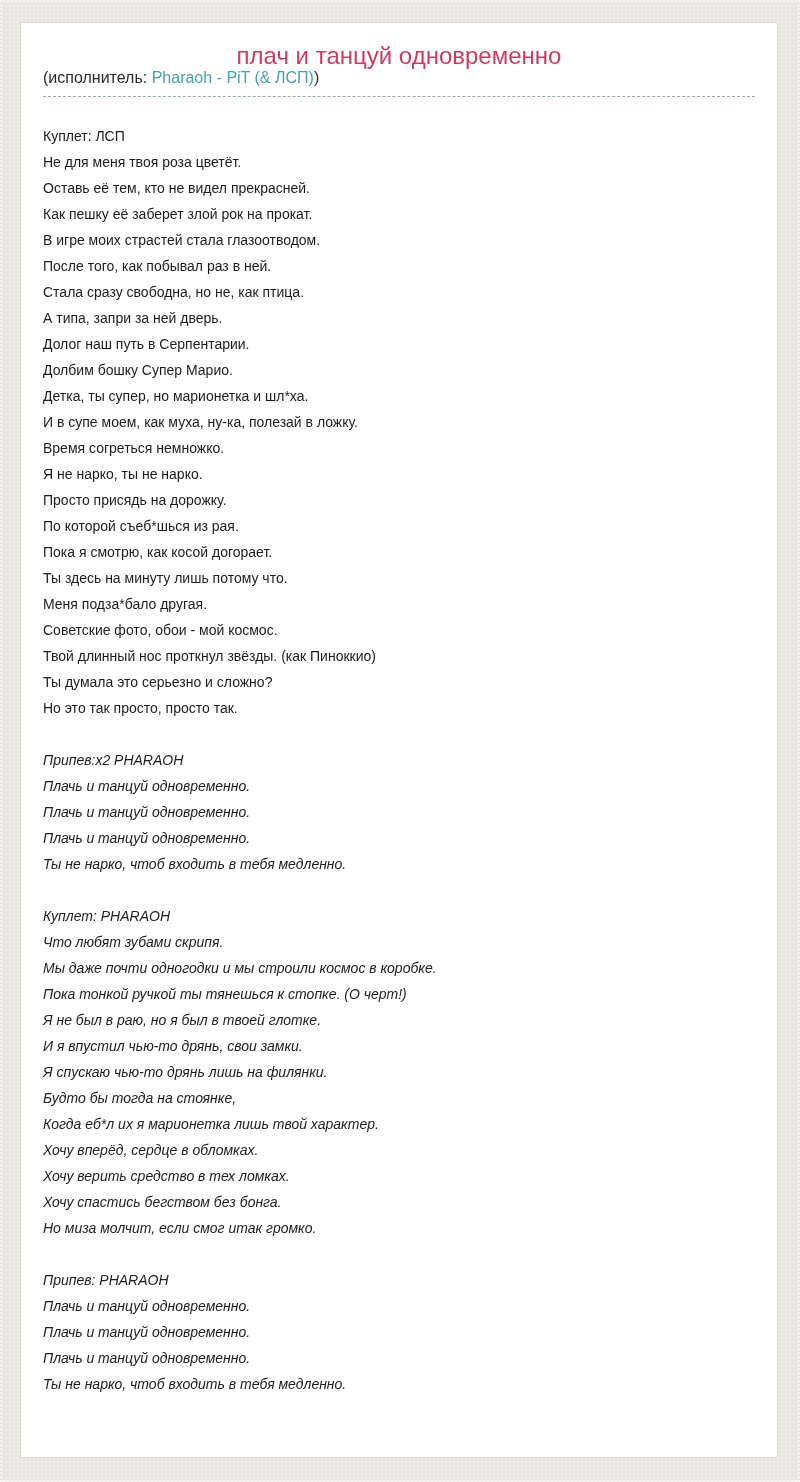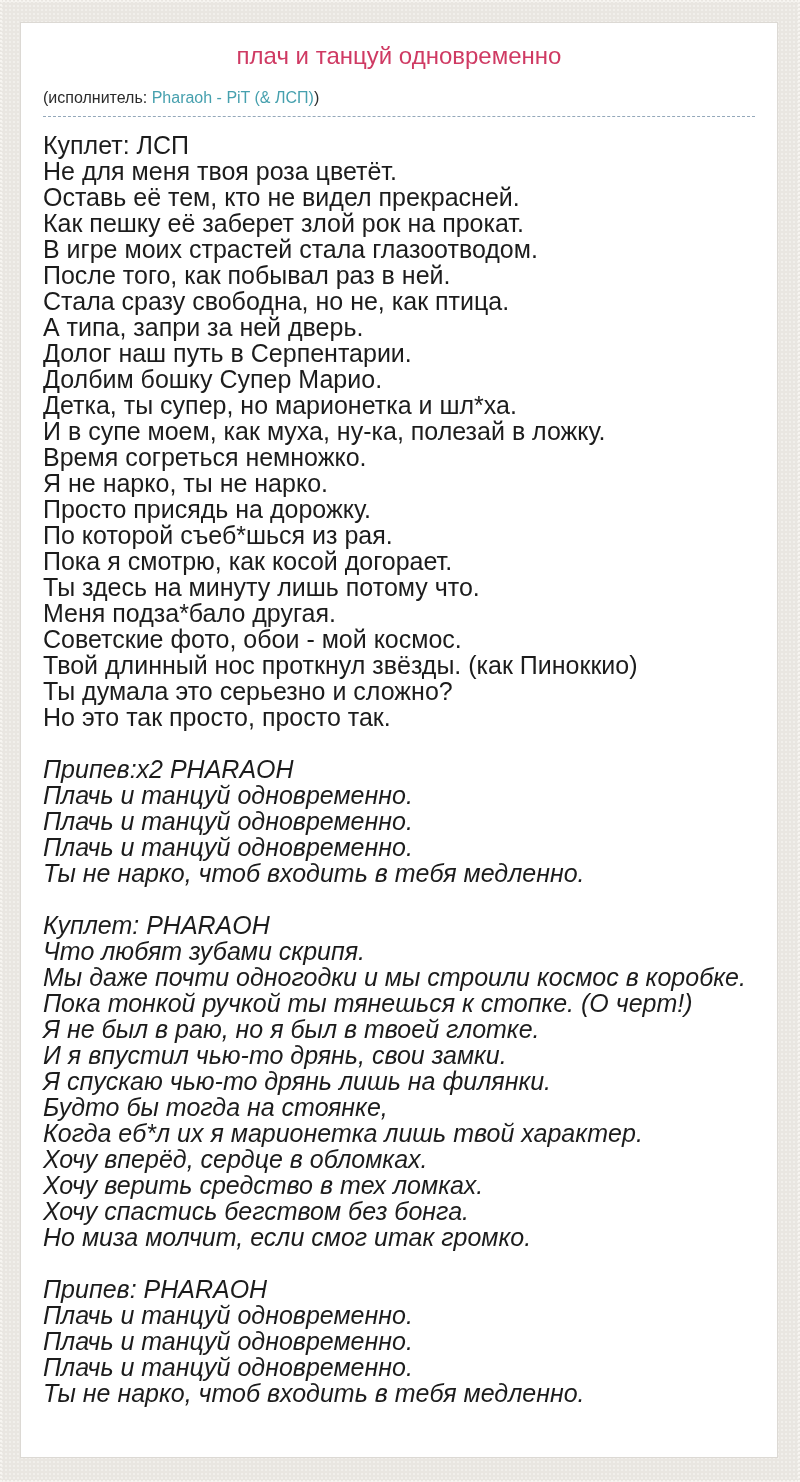--- a/index.html
+++ b/index.html
@@ -40,32 +40,32 @@
   }
   .song-title {
     margin: 0;
     font-size: 24px;
     font-weight: normal;
     line-height: 1.1;
     color: #cf3a63;
     text-align: center;
   }
   .artist-line {
-    margin-top: 20px;
+    margin-top: 0;
     font-size: 16px;
     color: #2b2b2b;
   }
   .artist-link {
     color: #46a0ae;
     text-decoration: none;
     cursor: pointer;
   }
   .lyrics {
-    margin-top: 15px;
-    font-size: 25px;
+    margin-top: 26px;
+    font-size: 14px;
     line-height: 26px;
     color: #1c1c1c;
   }
   .stanza { margin: 0; }
   .stanza + .stanza { margin-top: 26px; font-style: italic; }
   .line { white-space: pre-wrap; }
 </style>
 </head>
 <body>
 

